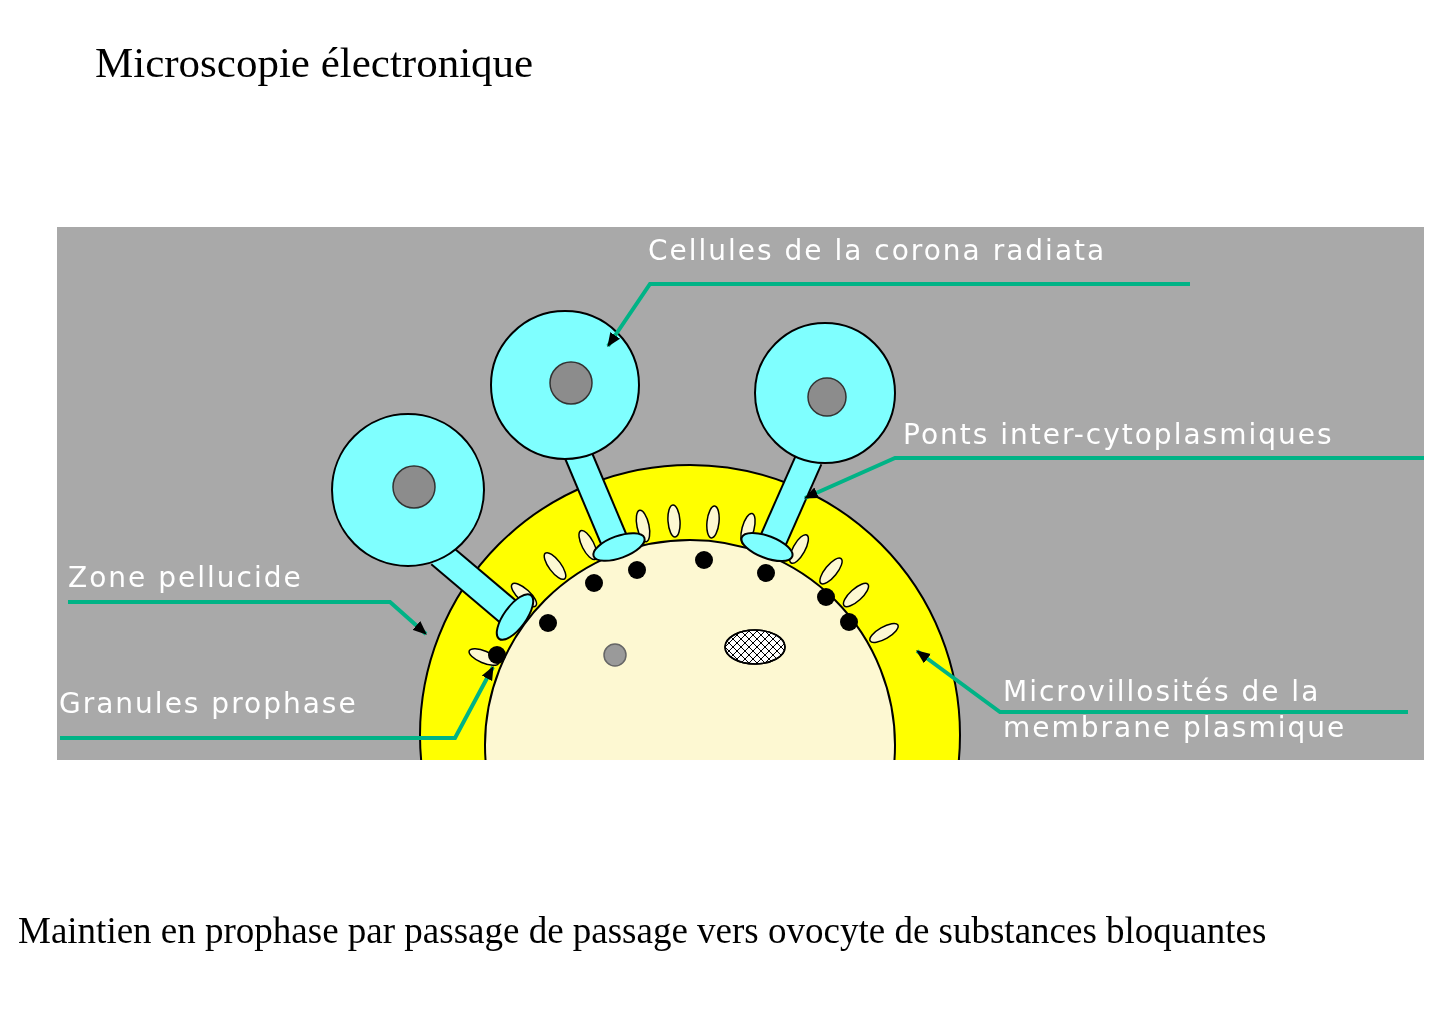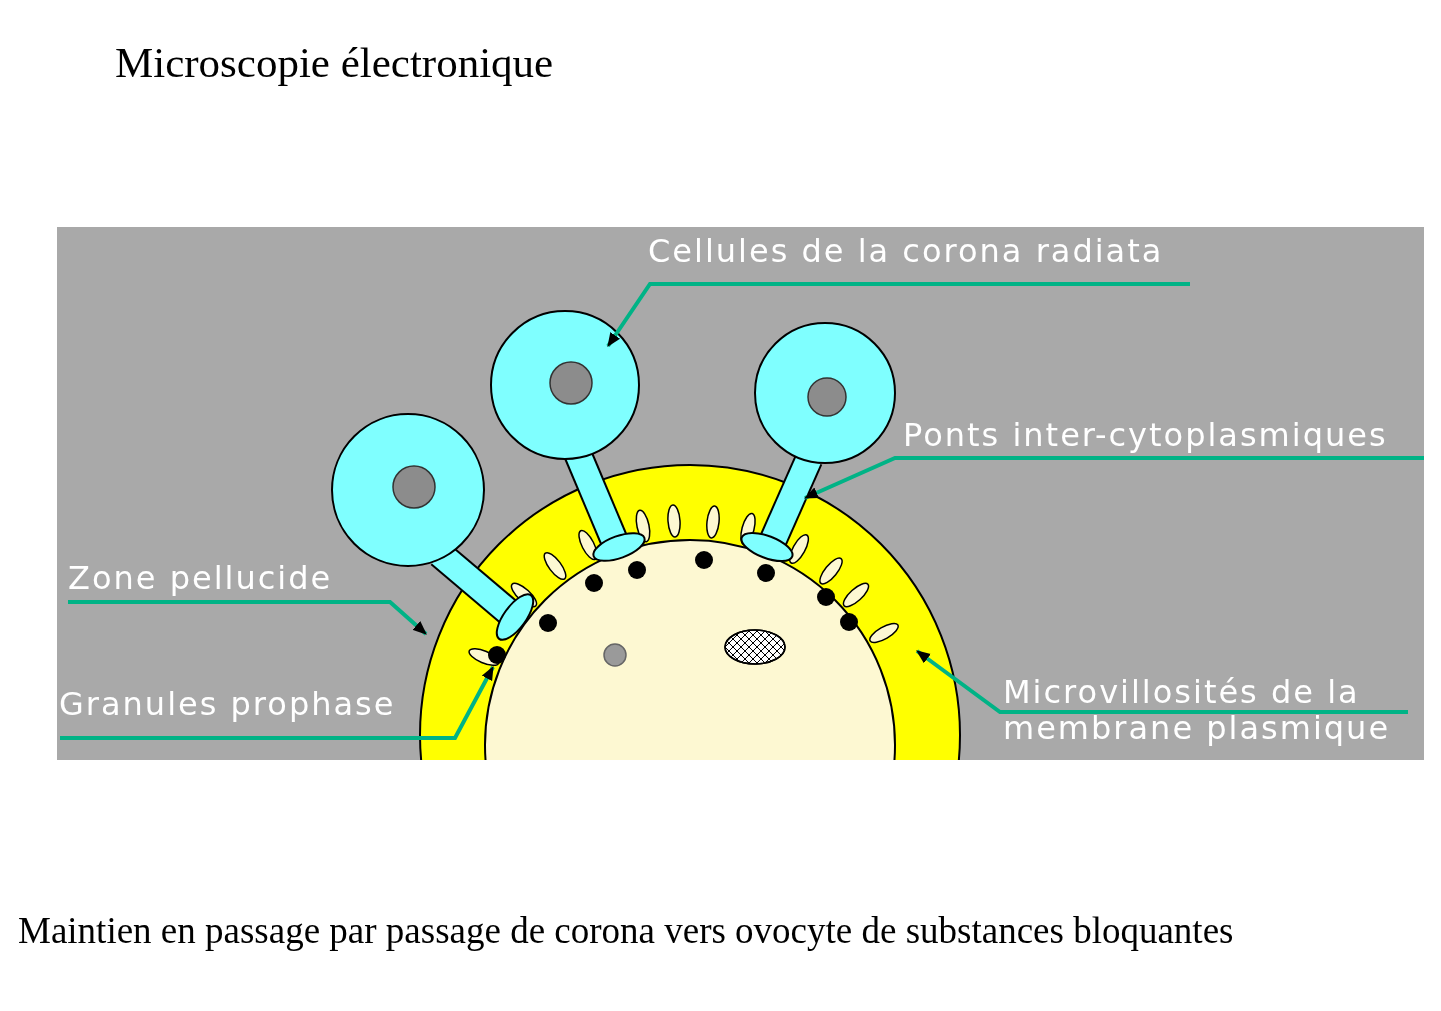--- a/index.html
+++ b/index.html
@@ -1,20 +1,20 @@
 <!DOCTYPE html>
 <html><head>
 <meta charset="utf-8">
 <style>
   html,body{margin:0;padding:0;background:#ffffff;}
   #stage{position:relative;width:1441px;height:1011px;background:#ffffff;overflow:hidden;font-family:"DejaVu Sans",sans-serif;}
-  #title{position:absolute;left:95px;top:38px;font-family:"Liberation Serif",serif;font-size:43px;color:#000;margin-left:20px;}
+  #title{position:absolute;left:95px;top:38px;font-family:"Liberation Serif",serif;font-size:43px;color:#000;}
   #diagram{position:absolute;left:57px;top:227px;width:1367px;height:533px;background:#a9a9a9;overflow:hidden;}
   #diagram svg{position:absolute;left:0;top:0;display:block;}
-  .label{position:absolute;color:#ffffff;font-size:32px;letter-spacing:2px;line-height:36px;white-space:nowrap;font-family:"DejaVu Sans",sans-serif;}
+  .label{position:absolute;color:#ffffff;font-size:28px;letter-spacing:2px;line-height:36px;white-space:nowrap;font-family:"DejaVu Sans",sans-serif;}
   #caption{position:absolute;left:18px;top:906px;font-family:"Liberation Serif",serif;font-size:37px;color:#000;line-height:49px;}
 </style>
 </head>
 <body>
 
 <div id="stage">
 
   <div id="title">Microscopie électronique</div>
 
   <div id="diagram">
@@ -102,16 +102,16 @@
     <div class="label" style="left:846px;top:190px;">Ponts inter-cytoplasmiques</div>
     <div class="label" style="left:11px;top:333px;text-align:center;">Zone pellucide</div>
     <div class="label" style="left:2px;top:459px;">Granules prophase</div>
     <div class="label" style="left:946px;top:404px;margin-top:43px;">
       <div>Microvillosités de la</div>
       <div>membrane plasmique</div>
     </div>
   </div>
 
   <div id="caption">
-    <div>Maintien en passage par passage de corona vers ovocyte de substances bloquantes</div>
+    <div>Maintien en prophase par passage de passage vers ovocyte de substances bloquantes</div>
   </div>
 
 </div>
 
 </body></html>

